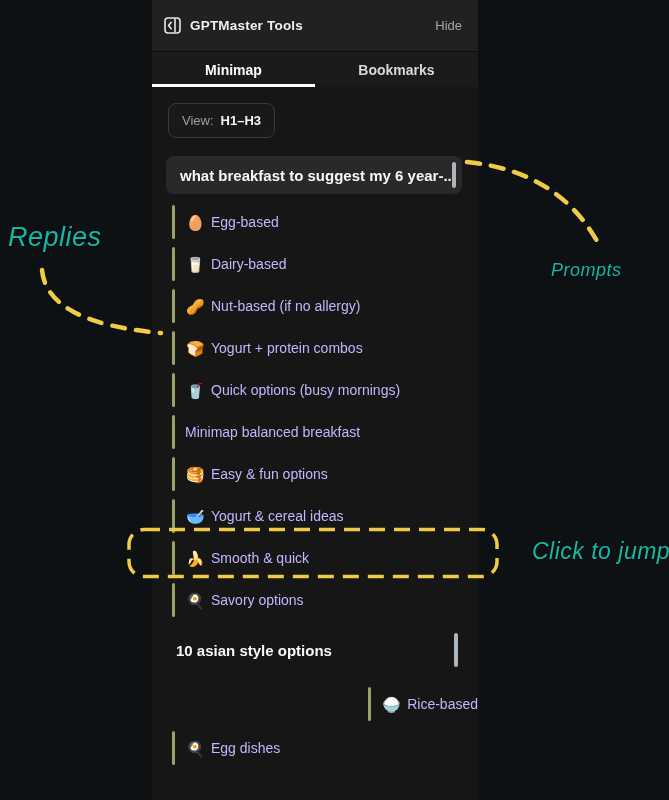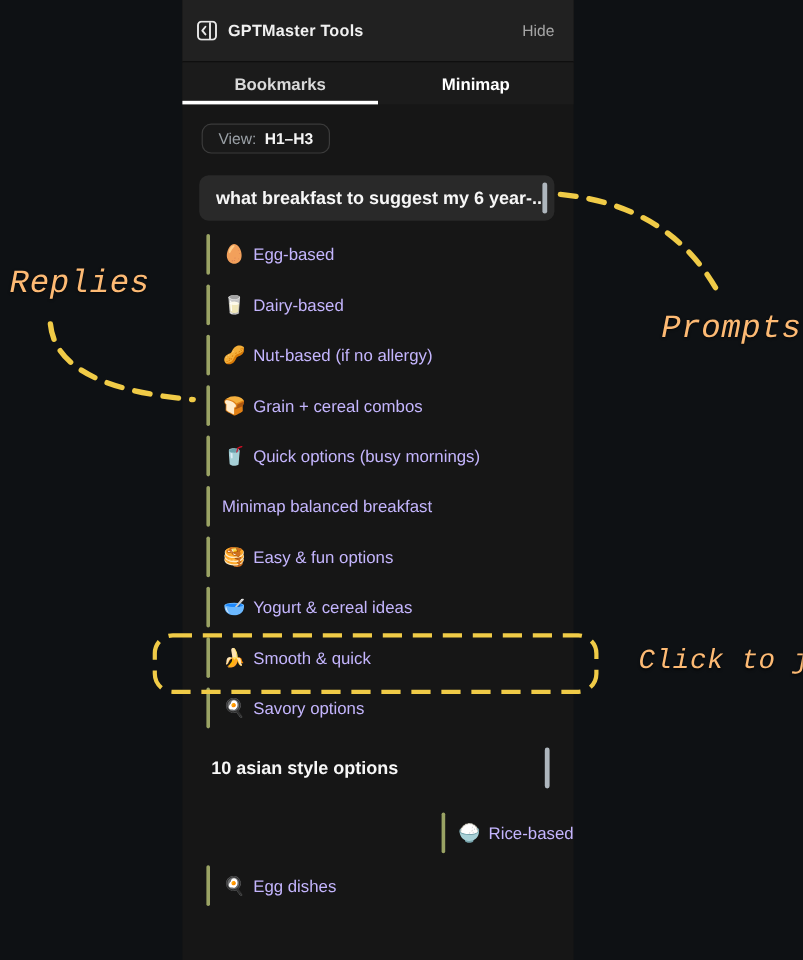--- a/index.html
+++ b/index.html
@@ -14,21 +14,21 @@
   .hdr-icon{width:17px;height:17px;margin-right:9px;flex:0 0 auto;}
   .hdr-title{font-size:13.5px;font-weight:bold;color:#f0f0f0;letter-spacing:.2px;}
   .hdr-spacer{flex:1;}
   .hide-btn{font-size:13px;color:#a6a6a6;cursor:pointer;background:none;border:none;padding:2px 4px;font-family:inherit;}
   .tabs{height:35px;background:#1b1b1b;display:flex;position:relative;}
   .tab{flex:1;display:flex;align-items:center;justify-content:center;font-size:14px;font-weight:bold;color:#d9d9d9;cursor:pointer;}
   .tab.active{color:#ffffff;}
   .tab-underline{position:absolute;left:0;bottom:0;width:50%;height:3px;background:#ffffff;}
   .content{position:relative;}
   
-  .view-btn{display:inline-flex;align-items:center;margin:16px 0 0 16px;height:25px;padding:0 13px;border:1px solid #3b3b3b;border-radius:8px;box-sizing:border-box;background:#191919;cursor:pointer;}
+  .view-btn{display:inline-flex;align-items:center;margin:16px 0 0 16px;height:35px;padding:0 13px;border:1px solid #3b3b3b;border-radius:8px;box-sizing:border-box;background:#191919;cursor:pointer;}
   .view-label{font-size:13px;color:#9aa0a6;}
   .view-value{font-size:13px;font-weight:bold;color:#f5f5f5;margin-left:7px;}
   
   .row{position:relative;box-sizing:border-box;}
   .row-prompt{height:42px;display:flex;align-items:center;cursor:pointer;}
   .row-prompt .prompt-label{font-size:15px;font-weight:bold;color:#f7f7f7;white-space:nowrap;}
   .row-prompt.boxed{height:38px;margin:18px 16px 0 14px;background:#292929;border-radius:8px;padding-left:14px;}
   .row-prompt.plain{margin-top:8px;padding-left:24px;}
   .row-prompt .marker{position:absolute;width:3.5px;border-radius:2px;background:#aeb6bd;}
   .row-prompt.boxed .marker{left:286px;top:6px;height:26px;}
@@ -38,48 +38,48 @@
   .row:nth-child(13){margin-top:12px;justify-content:flex-end;}
   .row:nth-child(14){margin-top:2px;}
   .hbar{width:3px;height:34px;border-radius:1.5px;background:#9aa364;margin-left:20px;flex:0 0 auto;}
   .emoji{font-size:15px;margin-left:11px;width:18px;text-align:center;flex:0 0 auto;line-height:1;}
   .hlabel{font-size:14px;color:#c4b5fd;margin-left:7px;white-space:nowrap;}
   .hlabel.noemoji{margin-left:10px;}
   
   .ann-overlay{position:absolute;left:0;top:0;width:669px;height:800px;pointer-events:none;}
   .ann-overlay path, .ann-overlay rect{fill:none;stroke:#f0cb47;}
   .ann-label{
-    position:absolute;color:#fdba74;
-    font-family:Liberation Mono, monospace;
+    position:absolute;color:#14b8a6;
+    font-family:Liberation Sans, sans-serif;
     font-style:italic;font-weight:500;letter-spacing:.5px;
     text-shadow:0 1px 2px rgba(0,0,0,.6);white-space:nowrap;
   }
   #ann-replies{left:8px;top:222px;font-size:27px;}
-  #ann-prompts{left:551px;top:260px;font-size:27px;}
+  #ann-prompts{left:551px;top:260px;font-size:18px;}
   #ann-click{left:532px;top:538px;font-size:23px;}
 </style>
 </head>
 <body>
 
 <div class="panel">
 
   <div class="hdr">
     <svg class="hdr-icon" viewBox="0 0 17 17">
       <rect x="1" y="1" width="15" height="15" rx="3" fill="none" stroke="#e8e8e8" stroke-width="1.6"></rect>
       <line x1="11" y1="1.5" x2="11" y2="15.5" stroke="#e8e8e8" stroke-width="1.6"></line>
       <path d="M7.2 5.3 L4.6 8.5 L7.2 11.7" fill="none" stroke="#e8e8e8" stroke-width="1.6" stroke-linecap="round" stroke-linejoin="round"></path>
     </svg>
     <span class="hdr-title">GPTMaster Tools</span>
     <span class="hdr-spacer"></span>
     <button class="hide-btn">Hide</button>
   </div>
 
   <div class="tabs">
+    <div class="tab active">Minimap</div>
     <div class="tab">Bookmarks</div>
-    <div class="tab active">Minimap</div>
     <div class="tab-underline"></div>
   </div>
 
   <div class="content">
     <div class="view-btn">
       <span class="view-label">View:</span>
       <span class="view-value">H1–H3</span>
     </div>
     <div id="rows">
         <div class="row row-prompt boxed">
@@ -97,21 +97,21 @@
           <span class="hlabel">Dairy-based</span>
         </div>
         <div class="row row-heading">
           <span class="hbar"></span>
           <span class="emoji">🥜</span>
           <span class="hlabel">Nut-based (if no allergy)</span>
         </div>
         <div class="row row-heading">
           <span class="hbar"></span>
           <span class="emoji">🍞</span>
-          <span class="hlabel">Grain + cereal combos</span>
+          <span class="hlabel">Yogurt + protein combos</span>
         </div>
         <div class="row row-heading">
           <span class="hbar"></span>
           <span class="emoji">🥤</span>
           <span class="hlabel">Quick options (busy mornings)</span>
         </div>
         <div class="row row-heading">
           <span class="hbar"></span>
           <span class="hlabel noemoji">Minimap balanced breakfast</span>
         </div>

